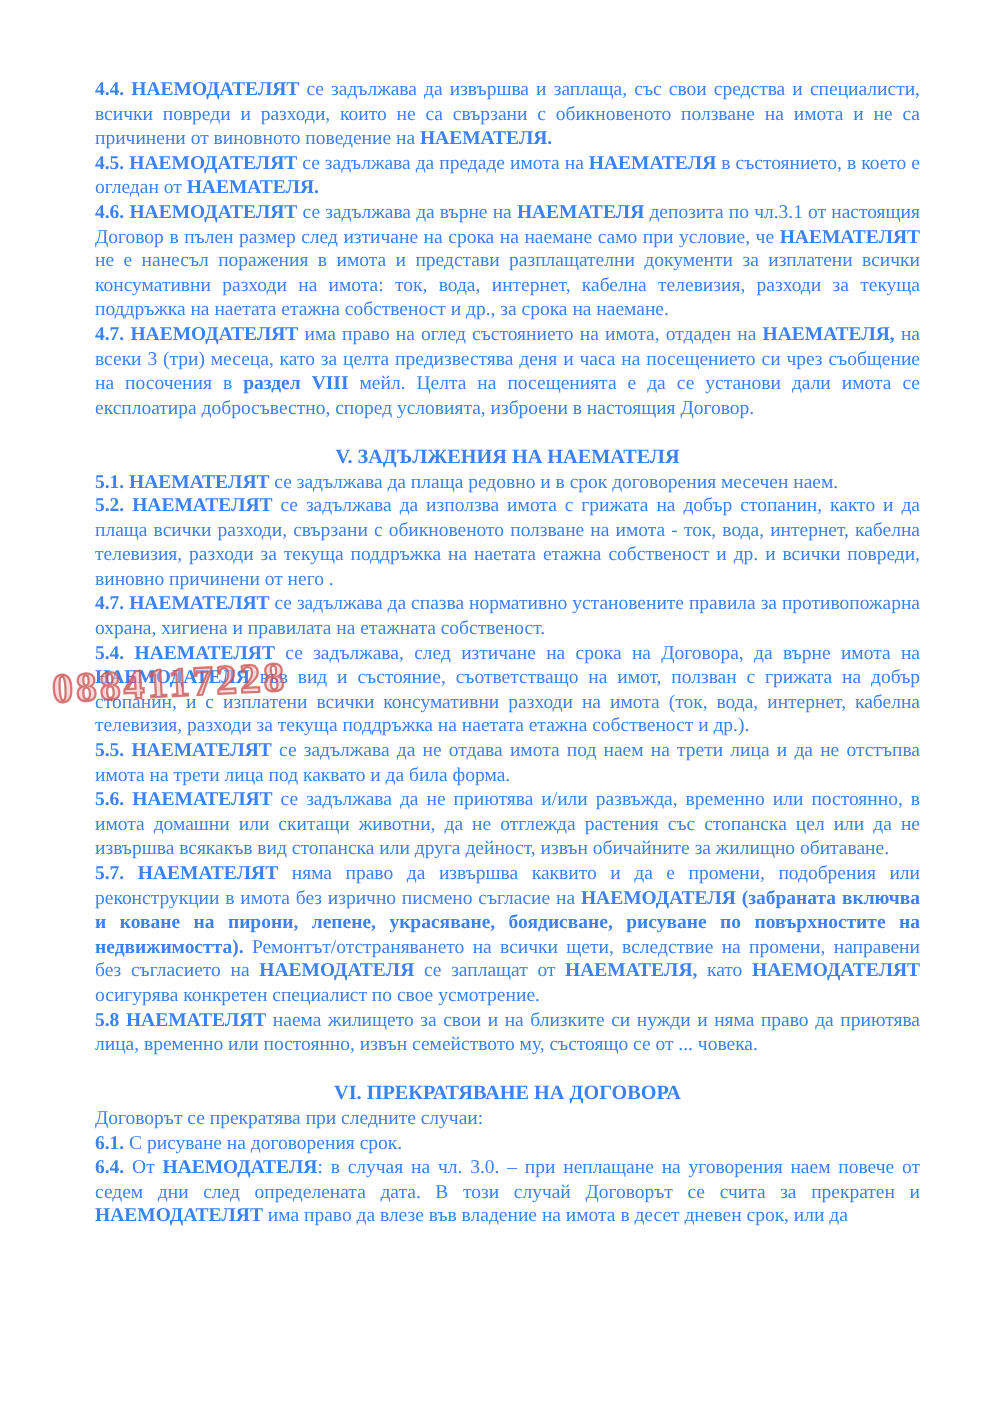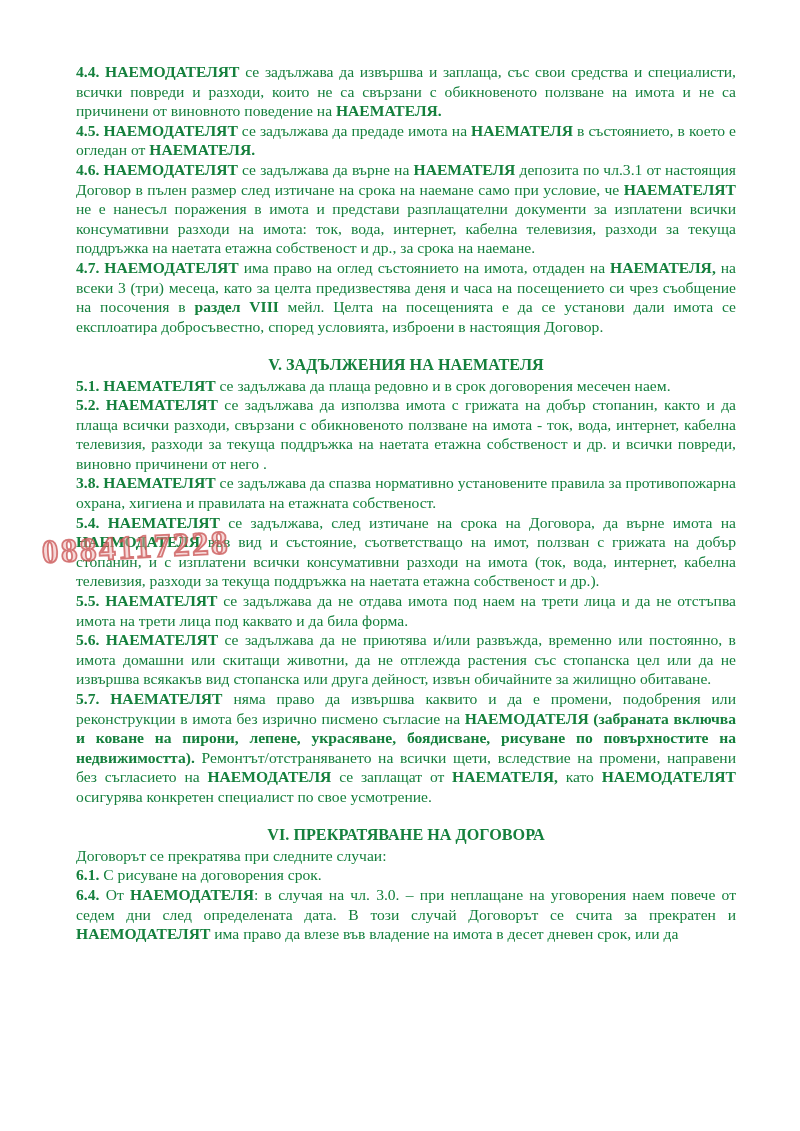--- a/index.html
+++ b/index.html
@@ -6,21 +6,21 @@
   body {
     width: 800px; height: 1131px; position: relative; overflow: hidden;
     font-family: "Liberation Serif", serif;
   }
   .page {
     position: absolute; left: 0; top: 0; width: 800px; height: 1131px;
     background: #ffffff;
   }
   .doc {
     position: absolute; left: 76px; top: 62px; width: 660px;
-    color: #15803d; font-size: 15.6px; line-height: 19.6px;
+    color: #3b82f6; font-size: 15.6px; line-height: 19.6px;
     text-align: justify;
   }
   .doc p { margin: 0; padding: 0; }
   .doc p.heading {
     margin-top: 19.6px; font-weight: bold; text-align: center; font-size: 16.2px;
   }
   .b { font-weight: bold; }
   .watermark {
     position: absolute; left: 42px; top: 534px;
     font-family: "Liberation Serif", serif;
@@ -38,23 +38,24 @@
 <div class="page">
   <div class="watermark">0884117228</div>
   <div class="doc">
       <p class="body"><span class="b">4.4. НАЕМОДАТЕЛЯТ</span><span> се задължава да извършва и заплаща, със свои средства и специалисти, всички повреди и разходи, които не са свързани с обикновеното ползване на имота и не са причинени от виновното поведение на </span><span class="b">НАЕМАТЕЛЯ.</span></p>
       <p class="body"><span class="b">4.5. НАЕМОДАТЕЛЯТ</span><span> се задължава да предаде имота на </span><span class="b">НАЕМАТЕЛЯ</span><span> в състоянието, в което е огледан от </span><span class="b">НАЕМАТЕЛЯ.</span></p>
       <p class="body"><span class="b">4.6. НАЕМОДАТЕЛЯТ</span><span> се задължава да върне на </span><span class="b">НАЕМАТЕЛЯ</span><span> депозита по чл.3.1 от настоящия Договор в пълен размер след изтичане на срока на наемане само при условие, че </span><span class="b">НАЕМАТЕЛЯТ</span><span> не е нанесъл поражения в имота и представи разплащателни документи за изплатени всички консумативни разходи на имота: ток, вода, интернет, кабелна телевизия, разходи за текуща поддръжка на наетата етажна собственост и др., за срока на наемане.</span></p>
       <p class="body"><span class="b">4.7. НАЕМОДАТЕЛЯТ</span><span> има право на оглед състоянието на имота, отдаден на </span><span class="b">НАЕМАТЕЛЯ,</span><span> на всеки 3 (три) месеца, като за целта предизвестява деня и часа на посещението си чрез съобщение на посочения в </span><span class="b">раздел VIII</span><span> мейл. Целта на посещенията е да се установи дали имота се експлоатира добросъвестно, според условията, изброени в настоящия Договор.</span></p>
       <p class="heading"><span class="b">V. ЗАДЪЛЖЕНИЯ НА НАЕМАТЕЛЯ</span></p>
       <p class="body"><span class="b">5.1. НАЕМАТЕЛЯТ</span><span> се задължава да плаща редовно и в срок договорения месечен наем.</span></p>
       <p class="body"><span class="b">5.2. НАЕМАТЕЛЯТ</span><span> се задължава да използва имота с грижата на добър стопанин, както и да плаща всички разходи, свързани с обикновеното ползване на имота - ток, вода, интернет, кабелна телевизия, разходи за текуща поддръжка на наетата етажна собственост и др. и всички повреди, виновно причинени от него .</span></p>
-      <p class="body"><span class="b">3.8. НАЕМАТЕЛЯТ</span><span> се задължава да спазва нормативно установените правила за противопожарна охрана, хигиена и правилата на етажната собственост.</span></p>
+      <p class="body"><span class="b">4.7. НАЕМАТЕЛЯТ</span><span> се задължава да спазва нормативно установените правила за противопожарна охрана, хигиена и правилата на етажната собственост.</span></p>
       <p class="body"><span class="b">5.4. НАЕМАТЕЛЯТ</span><span> се задължава, след изтичане на срока на Договора, да върне имота на </span><span class="b">НАЕМОДАТЕЛЯ</span><span> във вид и състояние, съответстващо на имот, ползван с грижата на добър стопанин, и с изплатени всички консумативни разходи на имота (ток, вода, интернет, кабелна телевизия, разходи за текуща поддръжка на наетата етажна собственост и др.).</span></p>
       <p class="body"><span class="b">5.5. НАЕМАТЕЛЯТ</span><span> се задължава да не отдава имота под наем на трети лица и да не отстъпва имота на трети лица под каквато и да била форма.</span></p>
       <p class="body"><span class="b">5.6. НАЕМАТЕЛЯТ</span><span> се задължава да не приютява и/или развъжда, временно или постоянно, в имота домашни или скитащи животни, да не отглежда растения със стопанска цел или да не извършва всякакъв вид стопанска или друга дейност, извън обичайните за жилищно обитаване.</span></p>
       <p class="body"><span class="b">5.7. НАЕМАТЕЛЯТ</span><span> няма право да извършва каквито и да е промени, подобрения или реконструкции в имота без изрично писмено съгласие на </span><span class="b">НАЕМОДАТЕЛЯ (забраната включва и коване на пирони, лепене, украсяване, боядисване, рисуване по повърхностите на недвижимостта).</span><span> Ремонтът/отстраняването на всички щети, вследствие на промени, направени без съгласието на </span><span class="b">НАЕМОДАТЕЛЯ</span><span> се заплащат от </span><span class="b">НАЕМАТЕЛЯ,</span><span> като </span><span class="b">НАЕМОДАТЕЛЯТ</span><span> осигурява конкретен специалист по свое усмотрение.</span></p>
+      <p class="body"><span class="b">5.8 НАЕМАТЕЛЯТ</span><span> наема жилището за свои и на близките си нужди и няма право да приютява лица, временно или постоянно, извън семейството му, състоящо се от ... човека.</span></p>
       <p class="heading"><span class="b">VI. ПРЕКРАТЯВАНЕ НА ДОГОВОРА</span></p>
       <p class="body"><span>Договорът се прекратява при следните случаи:</span></p>
       <p class="body"><span class="b">6.1.</span><span> С рисуване на договорения срок.</span></p>
       <p class="body"><span class="b">6.4.</span><span> От </span><span class="b">НАЕМОДАТЕЛЯ</span><span>:  в случая на чл. 3.0. – при неплащане на уговорения наем повече от седем дни след определената дата. В този случай Договорът се счита за прекратен и </span><span class="b">НАЕМОДАТЕЛЯТ</span><span> има право да влезе във владение на имота в десет дневен срок, или да</span></p>
     </div>
 </div>
 
 </body></html>

